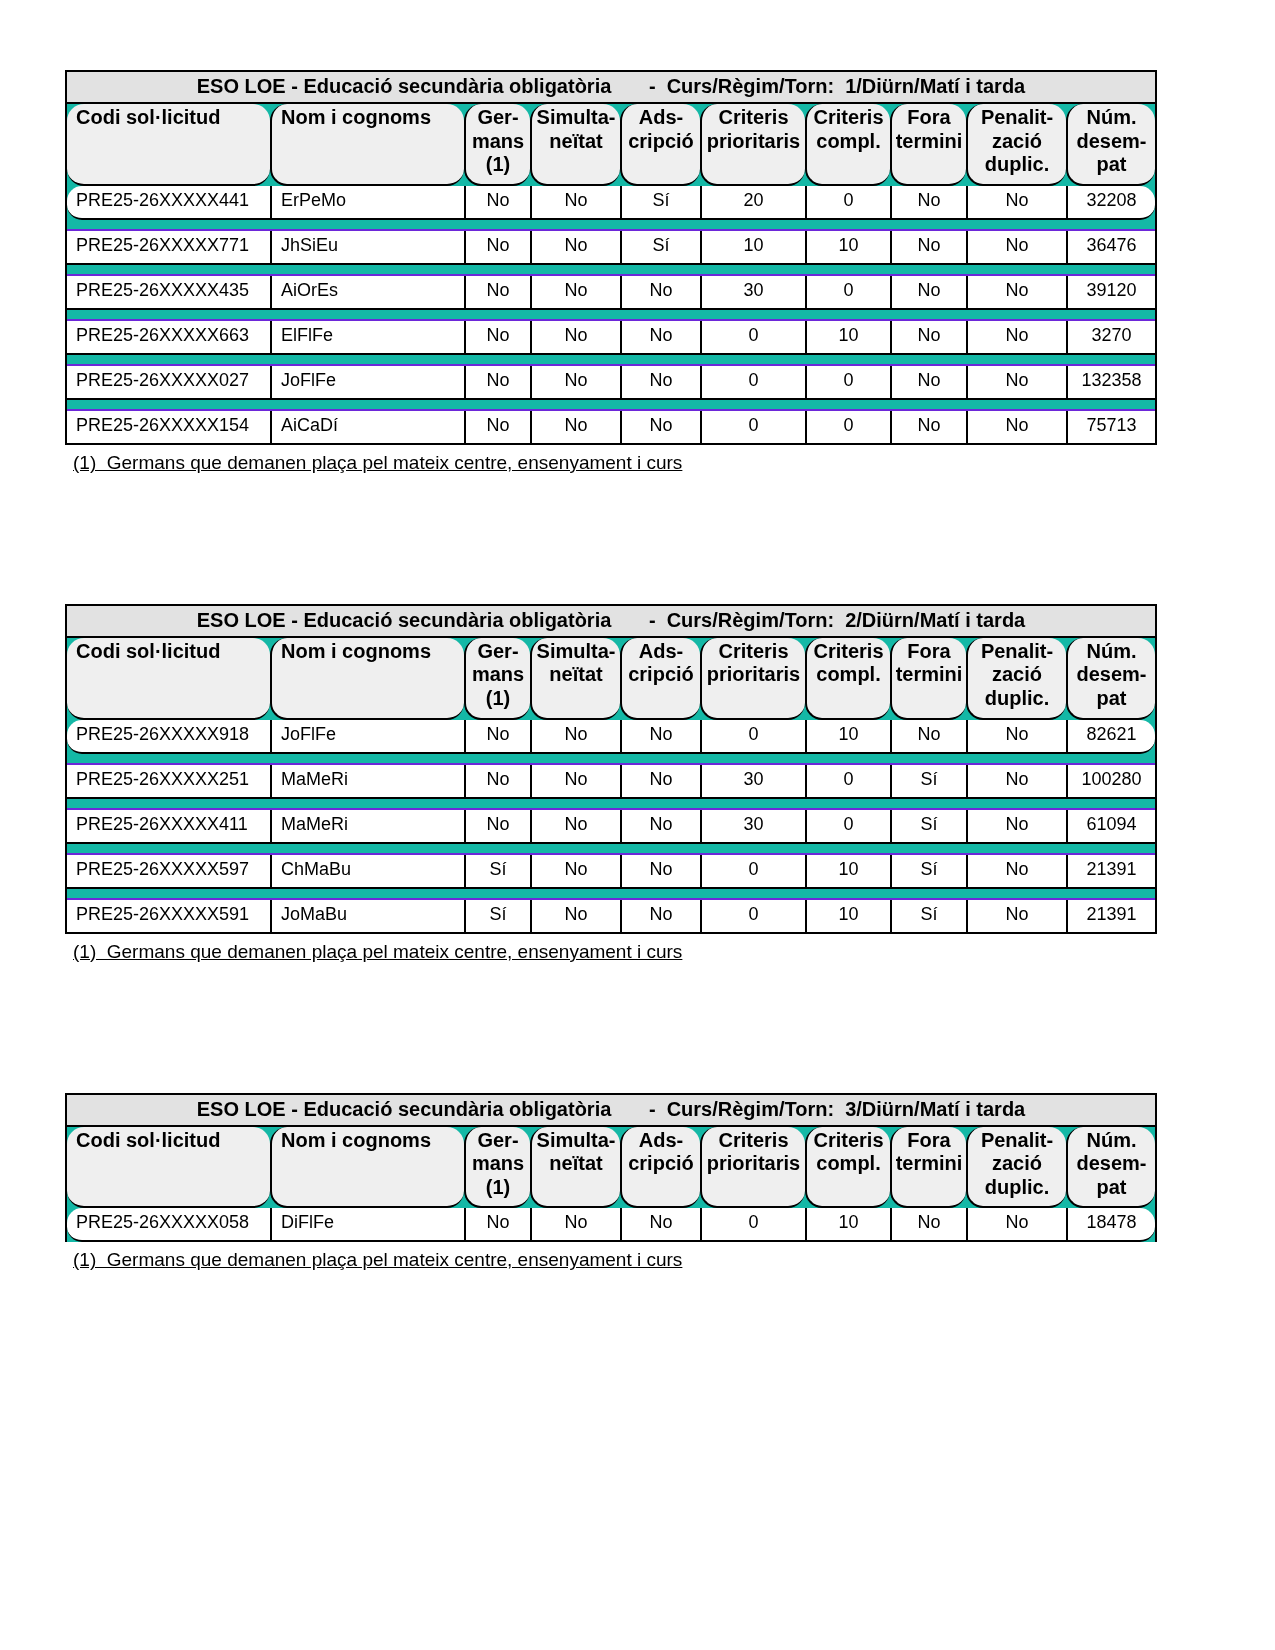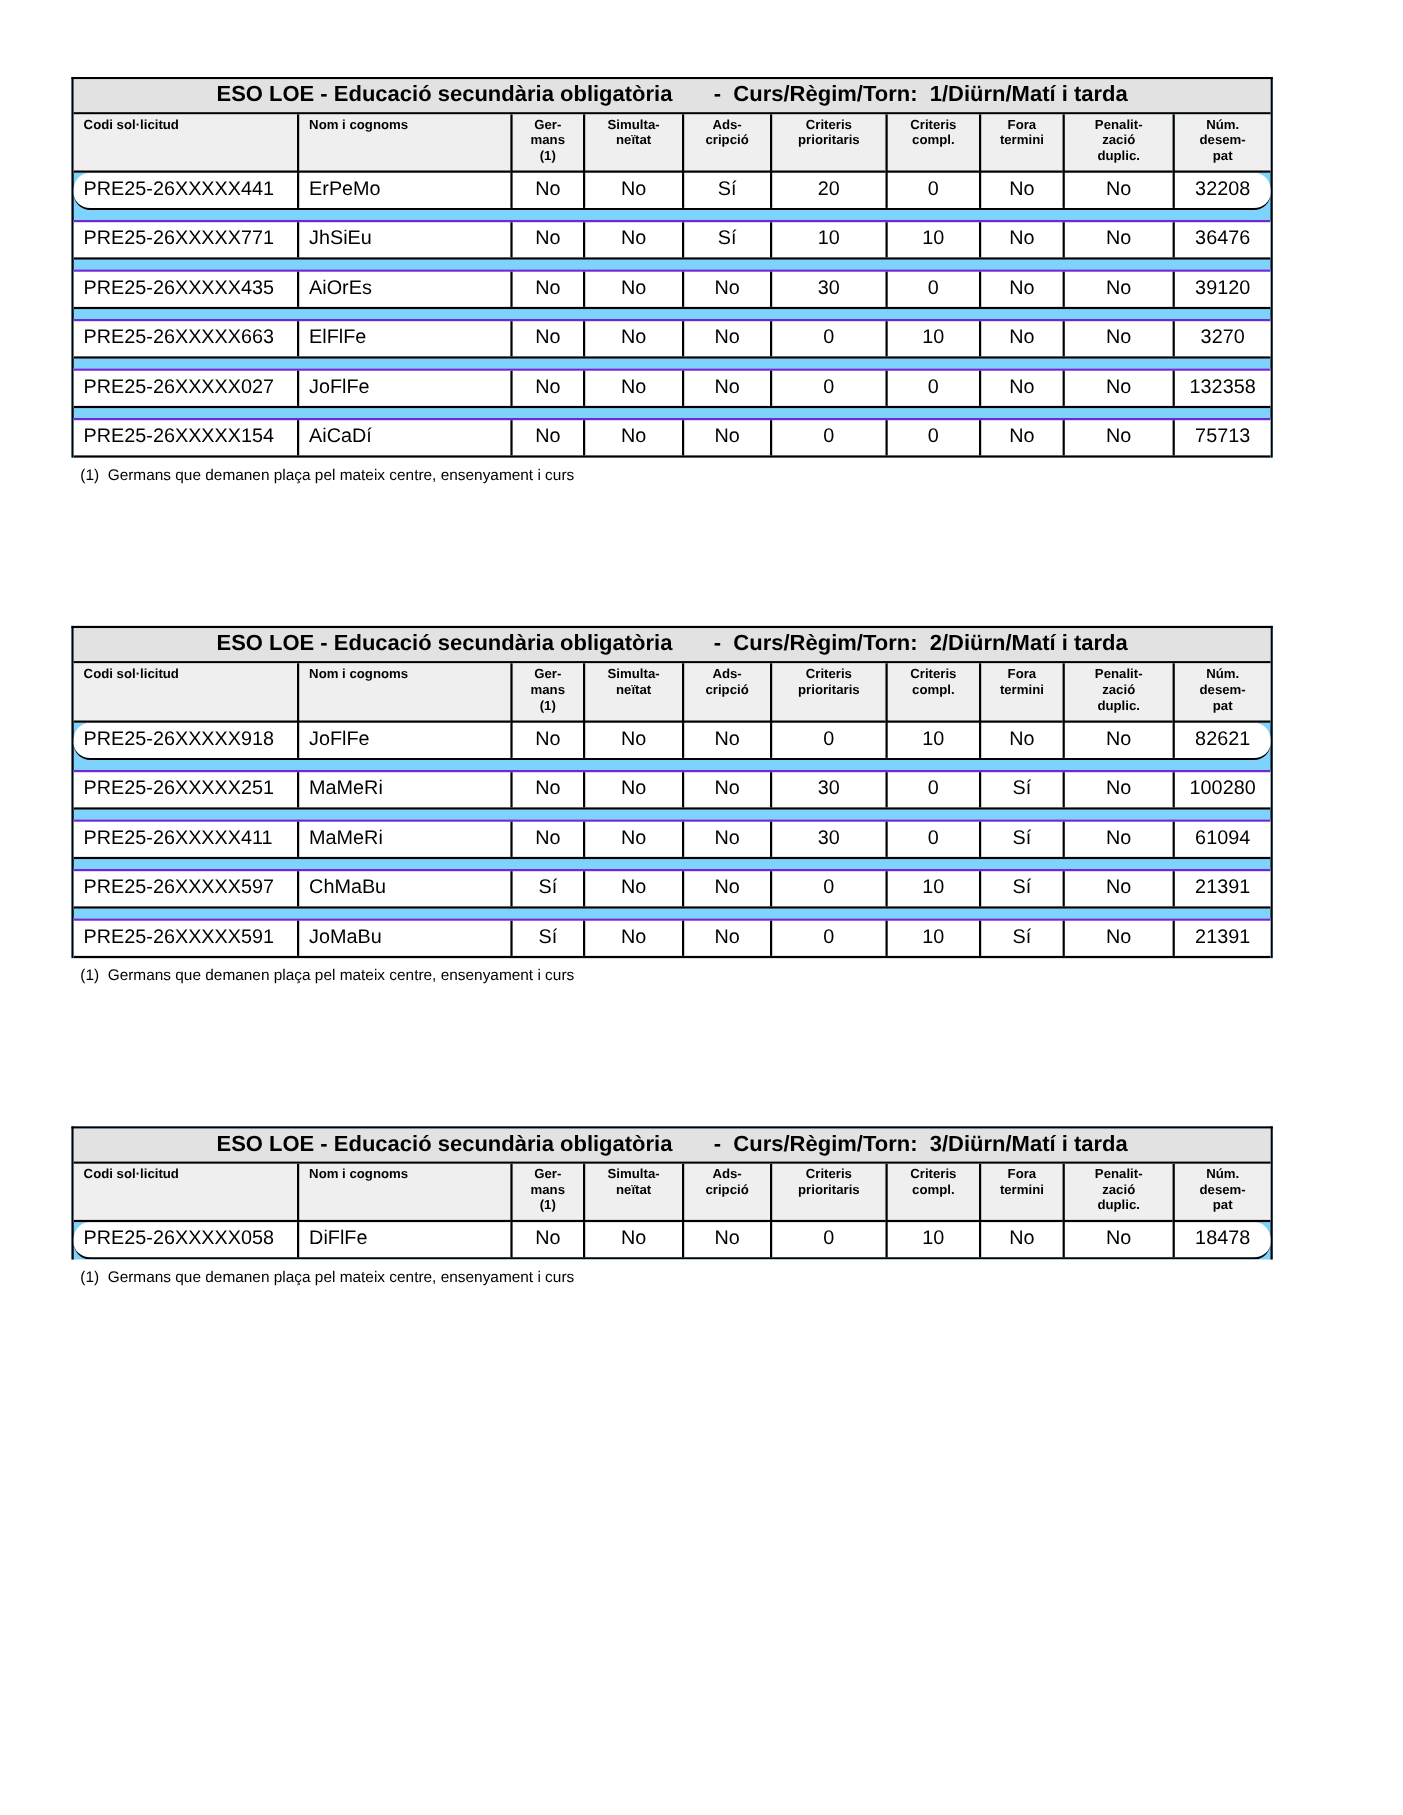--- a/index.html
+++ b/index.html
@@ -11,21 +11,21 @@
     color: #000;
     overflow: hidden;
   }
   .page { padding: 70px 0 0 65px; }
   .report-block { width: 1092px; }
   .report-block + .report-block { margin-top: 130px; }
 
   .tbl-frame {
     border: 2px solid #000;
     border-bottom: 0;
-    background: #7dd3fc;
+    background: #14b8a6;
   }
   .title-bar {
     background: #e2e2e2;
     border-bottom: 2px solid #000;
     text-align: center;
     font-weight: bold;
     font-size: 20px;
     padding: 3px 0 4px;
   }
   .title-left, .title-right { white-space: pre; }
@@ -36,44 +36,46 @@
     grid-template-columns: 203px 194px 66px 90px 80px 105px 85px 76px 100px 1fr;
   }
   .cell { text-align: center; }
   .cell + .cell { border-left: 2px solid #000; }
   .cell.c0, .cell.c1 { text-align: left; padding-left: 9px; }
 
   .head-row .cell {
     background: #efefef;
     border-bottom: 2px solid #000;
     font-weight: bold;
-    font-size: 12px;
+    font-size: 20px;
     line-height: 1.18;
     padding-top: 2px;
     padding-bottom: 7px;
     white-space: pre-line;
+    border-radius: 17px;
   }
 
   .data-row {
     border-top: 2px solid #6d28d9;
     border-bottom: 2px solid #000;
     margin-top: 9px;
     background: #fff;
   }
   .data-row:first-child { margin-top: 0; border-top: 0; border-radius: 15px; }
   .data-row .cell {
     font-size: 18px;
     padding-top: 4px;
     padding-bottom: 7px;
   }
 
   .footnote {
-    font-size: 14px;
+    font-size: 19px;
     margin: 7px 0 0 8px;
     white-space: pre-wrap;
+    text-decoration: underline;
   }
 </style>
 </head>
 <body>
 
 <main class="page">
   <section class="report-block">
     <div class="tbl-frame">
       <div class="title-bar">
         <span class="title-left">ESO LOE - Educació secundària obligatòria</span>

